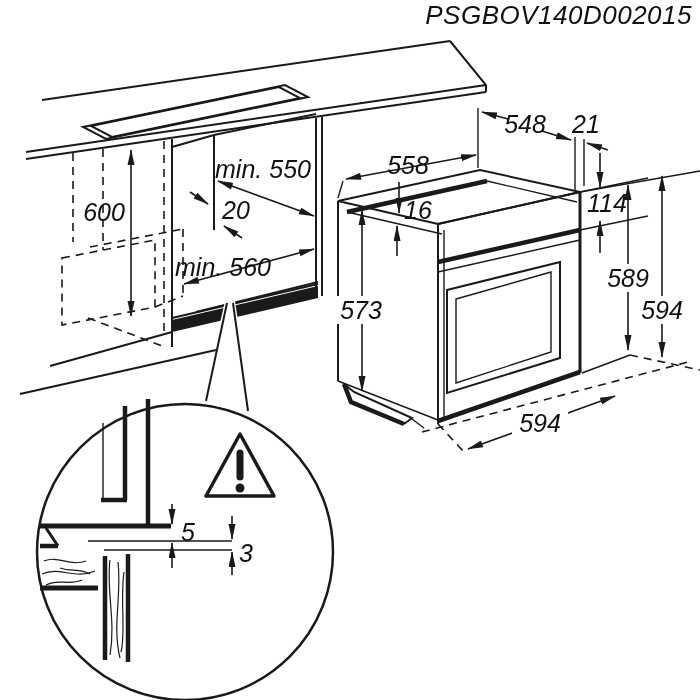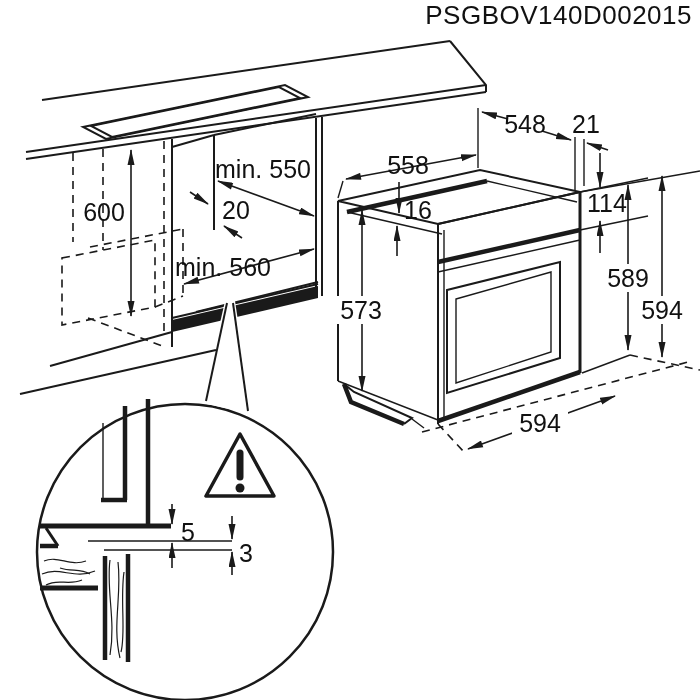--- a/index.html
+++ b/index.html
@@ -1,16 +1,16 @@
 <!DOCTYPE html>
 <html><head>
 <meta charset="utf-8">
 <style>
   html,body{margin:0;padding:0;background:#ffffff;}
-  .stage{width:568px;height:700px;background:#fff;position:relative;font-family:"Liberation Sans",sans-serif;}
+  .stage{width:568px;height:700px;background:#fff;position:relative;font-family:"Liberation Sans",sans-serif;font-style:italic;}
   svg{display:block;}
   text{fill:#111;font-family:"Liberation Sans",sans-serif;font-size:25px;}
   .t-title{font-size:26px;letter-spacing:0.5px;}
   .ln{stroke:#1a1a1a;stroke-width:2;fill:none;}
   .ln-thin{stroke:#1a1a1a;stroke-width:1.4;fill:none;}
   .ln-dim{stroke:#1a1a1a;stroke-width:1.6;fill:none;}
   .ln-dash{stroke:#1a1a1a;stroke-width:1.6;fill:none;stroke-dasharray:8 6;}
   .ln-thick{stroke:#1a1a1a;stroke-width:4.5;fill:none;}
   .ln-med{stroke:#1a1a1a;stroke-width:3;fill:none;}
   .fill-dark{fill:#1a1a1a;stroke:none;}

